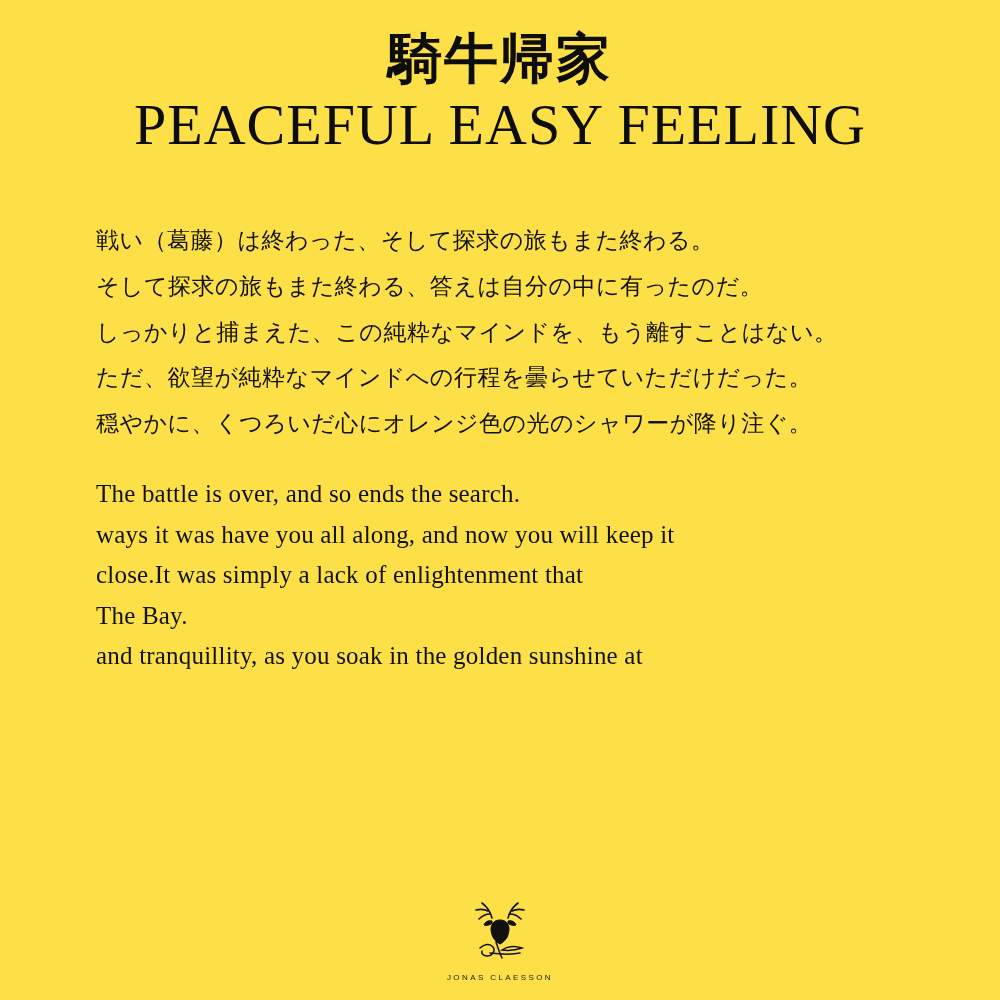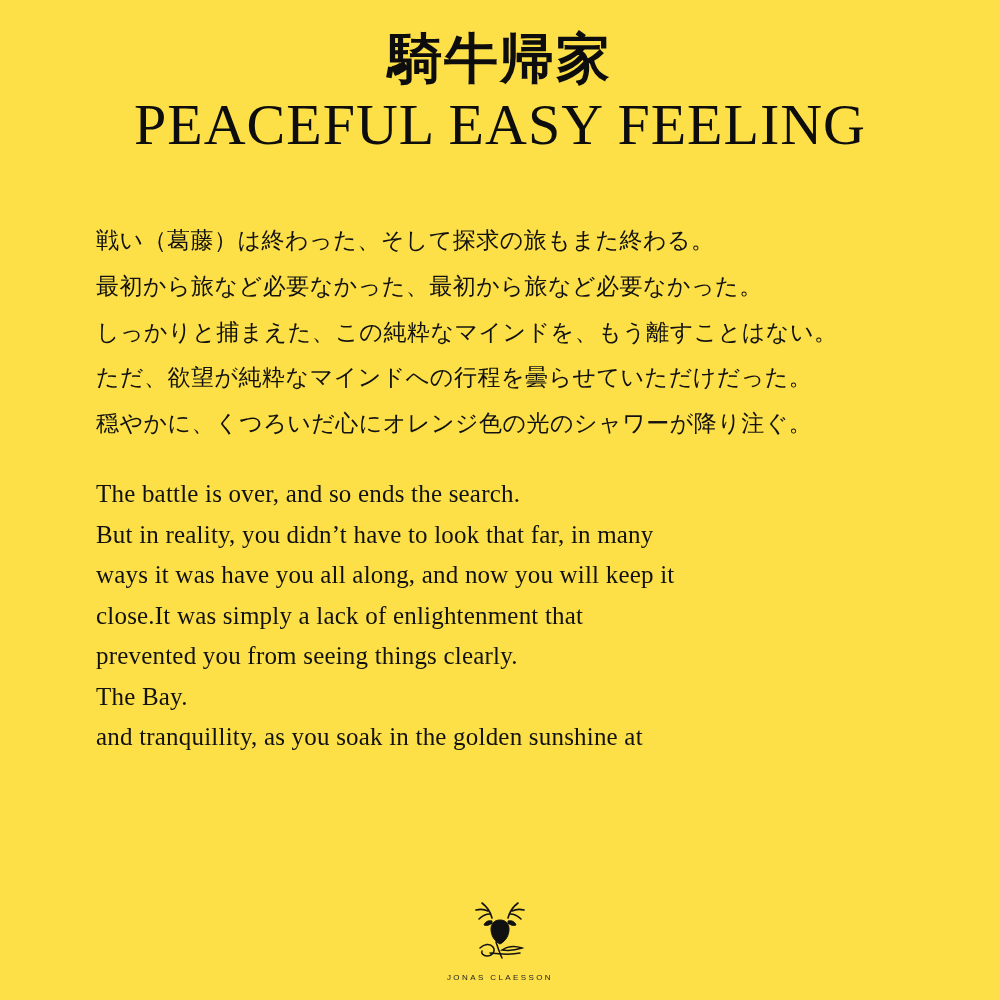--- a/index.html
+++ b/index.html
@@ -100,32 +100,30 @@
 
   <div class="title-block">
     <h1 class="title-jp">騎牛帰家</h1>
     <h2 class="title-en">PEACEFUL EASY FEELING</h2>
   </div>
 
   <div class="body-block">
 
     <div class="jp-para">
       <span class="line">戦い（葛藤）は終わった、そして探求の旅もまた終わる。</span>
-      <span class="line">最初から旅など必要なかった、最初から旅など必要なかった。</span>
+      <span class="line">そして探求の旅もまた終わる、答えは自分の中に有ったのだ。</span>
       <span class="line">しっかりと捕まえた、この純粋なマインドを、もう離すことはない。</span>
       <span class="line">ただ、欲望が純粋なマインドへの行程を曇らせていただけだった。</span>
       <span class="line">穏やかに、くつろいだ心にオレンジ色の光のシャワーが降り注ぐ。</span>
     </div>
 
     <div class="en-para">
       <span class="line">The battle is over, and so ends the search.</span>
-      <span class="line">But in reality, you didn’t have to look that far, in many</span>
       <span class="line">ways it was have you all along, and now you will keep it</span>
       <span class="line">close.It was simply a lack of enlightenment that</span>
-      <span class="line">prevented you from seeing things clearly.</span>
       <span class="line">The Bay.</span>
       <span class="line">and tranquillity, as you soak in the golden sunshine at</span>
     </div>
 
   </div>
 
   <div class="signature">
     <span class="sig-mark">
       <svg viewBox="0 0 120 72" width="120" height="72" aria-hidden="true">
         <g fill="#111111" stroke="#111111">

